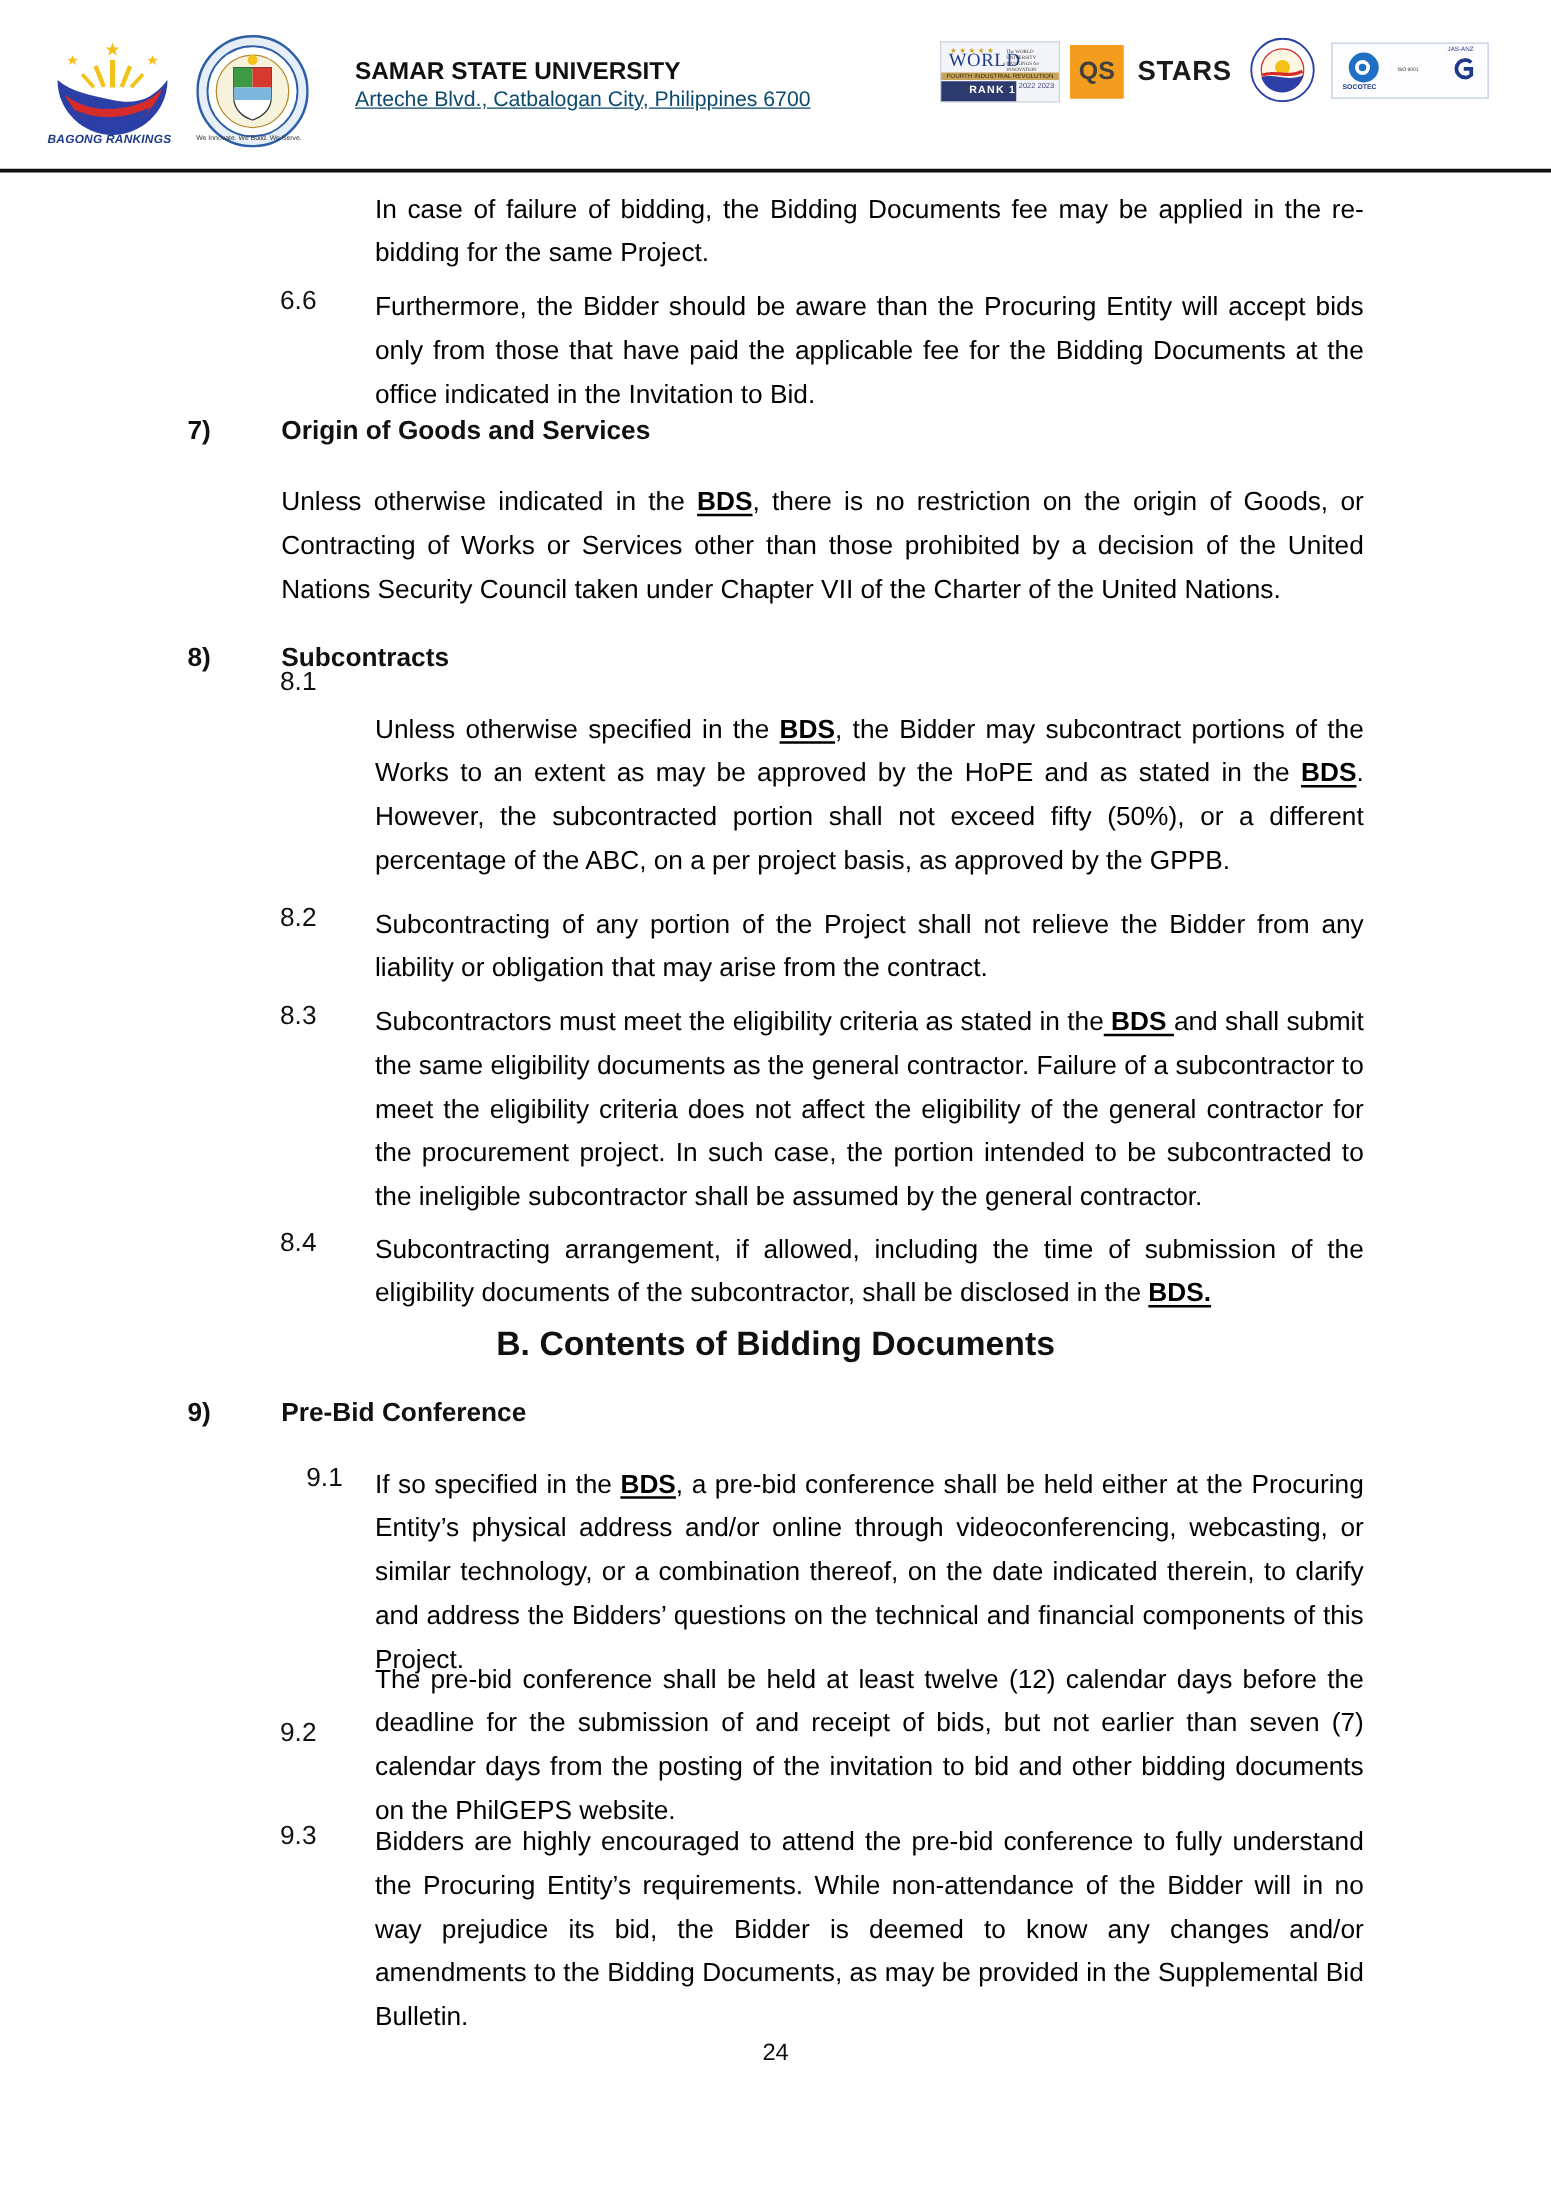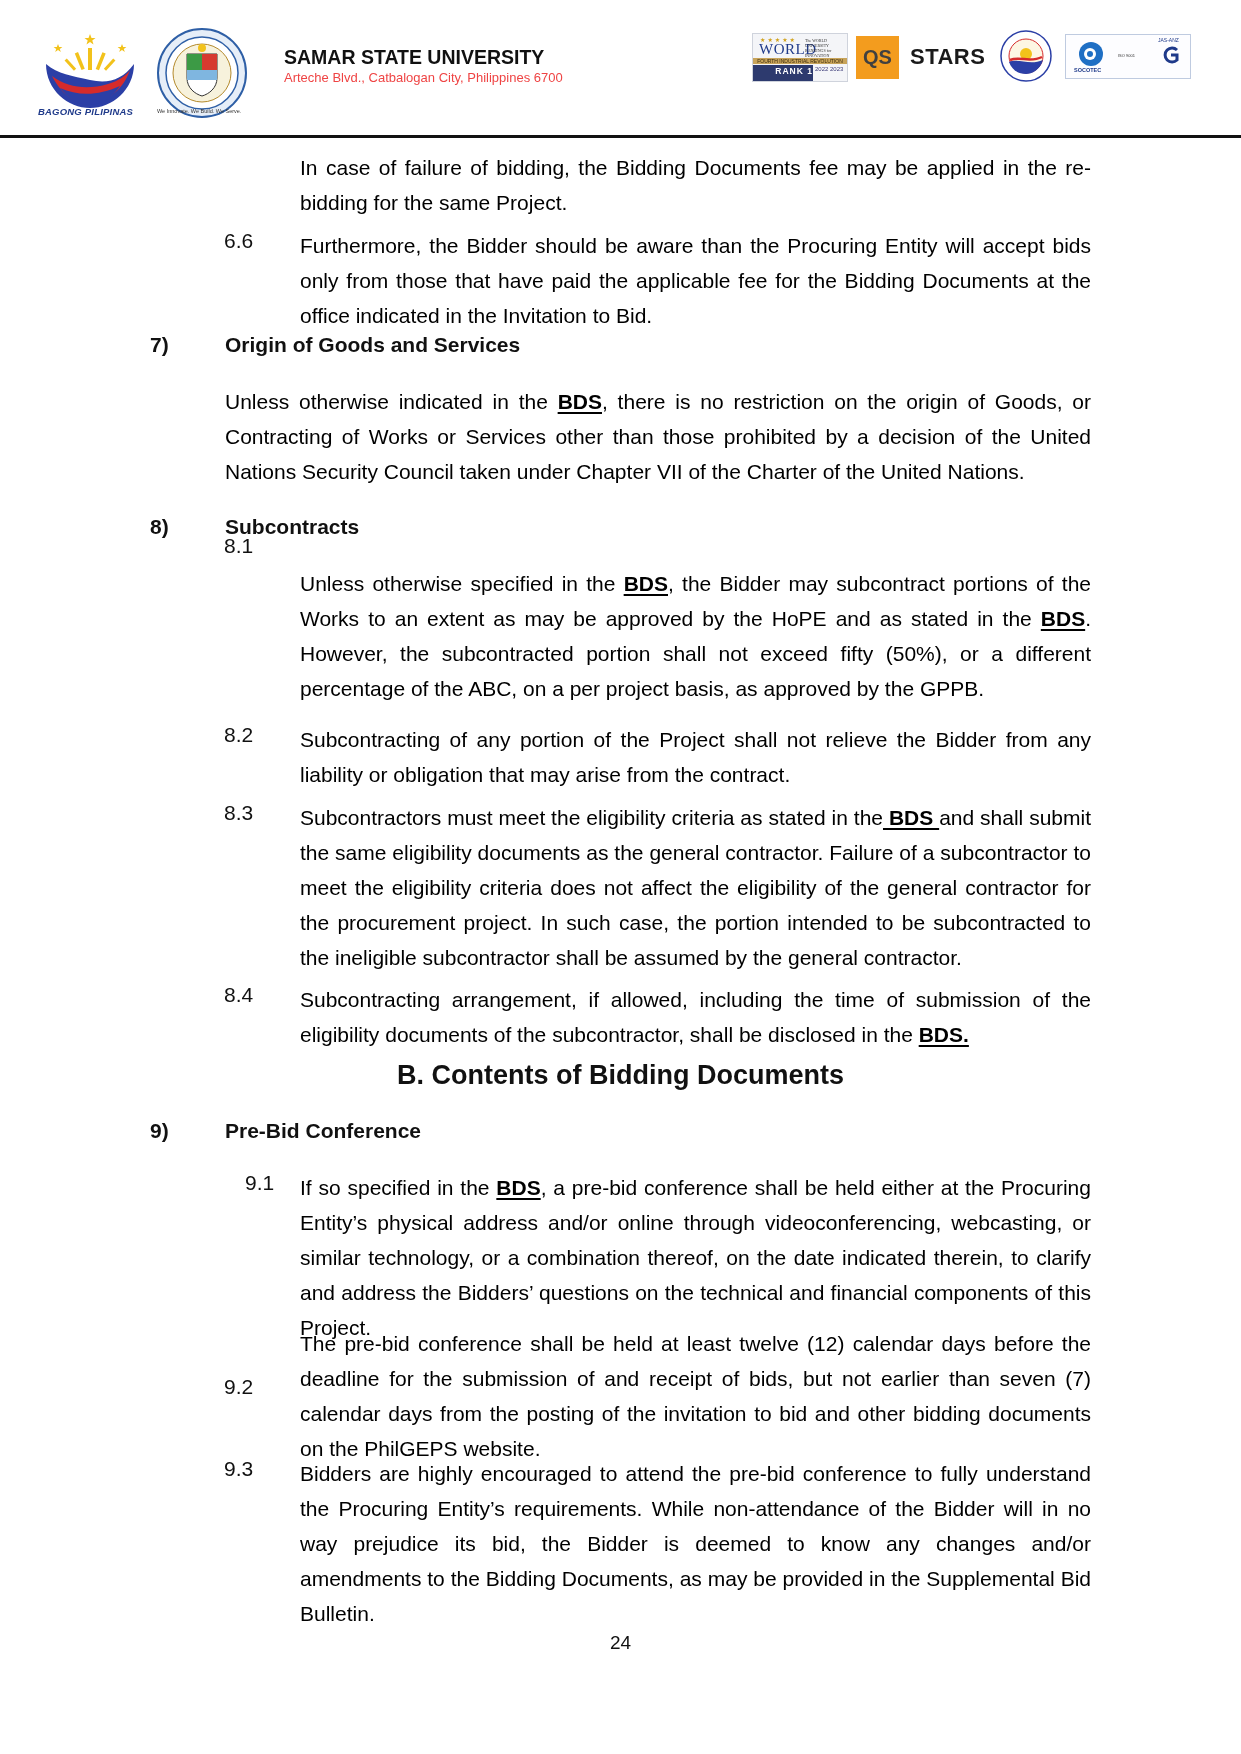--- a/index.html
+++ b/index.html
@@ -10,21 +10,21 @@
   .header { position: absolute; left: 0; top: 0; width: 1241px; height: 140px; }
   .rule { position: absolute; left: 0; top: 135px; width: 1241px; height: 3px; background: #111; }
 
   .logo { position: absolute; }
   .bagong { left: 38px; top: 30px; width: 104px; height: 88px; }
   .bagong-text { position: absolute; left: 38px; top: 106px; font-size: 9.5px; font-weight: bold; font-style: italic; color: #1f3a8a; letter-spacing: 0.2px; }
   .ssu-seal { left: 157px; top: 28px; width: 90px; height: 90px; }
   .ssu-tag { position: absolute; left: 157px; top: 108px; font-size: 5.5px; color: #333; }
 
   .uni-name { position: absolute; left: 284px; top: 46px; font-size: 19.5px; font-weight: bold; color: #111; }
-  .uni-addr { position: absolute; left: 284px; top: 70px; font-size: 13px; color: #ef4444; }
+  .uni-addr { position: absolute; left: 284px; top: 70px; font-size: 17px; color: #0c4a6e; text-decoration: underline; }
 
   .wuri { position: absolute; left: 752px; top: 33px; width: 94px; height: 47px; border: 1px solid #cfd3dc; background: #f4f5f8; font-family: "Liberation Serif", serif; }
   .wuri .stars { position: absolute; left: 7px; top: 2px; font-size: 6px; color: #d1a21c; letter-spacing: 2px; }
   .wuri .word { position: absolute; left: 6px; top: 7px; font-size: 15px; color: #1f3a8a; letter-spacing: 0.5px; }
   .wuri .small { position: absolute; left: 52px; top: 4px; font-size: 4px; color: #333; line-height: 5px; width: 40px; }
   .wuri .band { position: absolute; left: 0; top: 24px; width: 94px; height: 6px; background: #c8a45a; font-size: 5px; color: #3d2c0c; text-align: center; line-height: 6px; font-family: "Liberation Sans", sans-serif; }
   .wuri .rank { position: absolute; left: 0; top: 31px; width: 60px; height: 16px; background: #2d3a6e; color: #fff; font-size: 8.5px; font-weight: bold; text-align: right; line-height: 13px; font-family: "Liberation Sans", sans-serif; letter-spacing: 1px; }
   .wuri .years { position: absolute; left: 62px; top: 32px; font-size: 6px; color: #3d3d7a; line-height: 7px; font-family: "Liberation Sans", sans-serif; }
 
   .qs-box { position: absolute; left: 856px; top: 36px; width: 43px; height: 43px; background: #f39c1e; color: #404040; font-weight: bold; font-size: 20px; text-align: center; line-height: 43px; }
@@ -61,21 +61,21 @@
       <rect x="50" y="18" width="4" height="22"></rect>
       <rect x="40" y="22" width="3.5" height="18" transform="rotate(-22 42 31)"></rect>
       <rect x="61" y="22" width="3.5" height="18" transform="rotate(22 62 31)"></rect>
       <rect x="31" y="28" width="3" height="14" transform="rotate(-42 32 35)"></rect>
       <rect x="70" y="28" width="3" height="14" transform="rotate(42 72 35)"></rect>
     </g>
     <path d="M8,34 C8,60 30,78 52,78 C74,78 96,60 96,34 C84,50 70,54 52,50 C34,46 20,44 8,34 Z" fill="#2b3fa6"></path>
     <path d="M14,46 C30,58 50,60 70,54 C80,51 88,46 92,40 C86,58 70,72 52,74 C36,74 22,62 14,46 Z" fill="#d52b2b"></path>
     <path d="M22,58 C40,66 60,66 82,56 C74,68 64,74 52,75 C40,75 30,68 22,58 Z" fill="#2b3fa6"></path>
   </svg>
-  <div class="bagong-text">BAGONG PILIPINAS</div>
+  <div class="bagong-text">BAGONG RANKINGS</div>
 
   <svg class="logo ssu-seal" viewBox="0 0 90 90">
     <circle cx="45" cy="45" r="44" fill="#e6eef8" stroke="#2e5fa6" stroke-width="2"></circle>
     <circle cx="45" cy="45" r="36" fill="#ffffff" stroke="#2e5fa6" stroke-width="1.5"></circle>
     <circle cx="45" cy="45" r="29" fill="#f7f2dc" stroke="#b48a2c" stroke-width="1"></circle>
     <path d="M30,26 L60,26 L60,50 C60,60 52,66 45,68 C38,66 30,60 30,50 Z" fill="#ffffff" stroke="#333" stroke-width="1"></path>
     <rect x="30" y="26" width="15" height="16" fill="#3c9a45"></rect>
     <rect x="45" y="26" width="15" height="16" fill="#d63a2f"></rect>
     <rect x="30" y="42" width="30" height="10" fill="#7fb6e0"></rect>
     <circle cx="45" cy="20" r="4" fill="#f2c21b"></circle>

